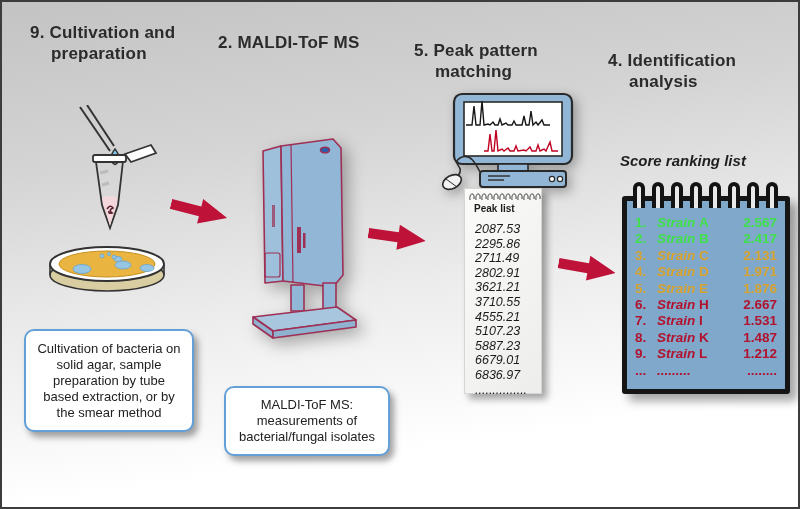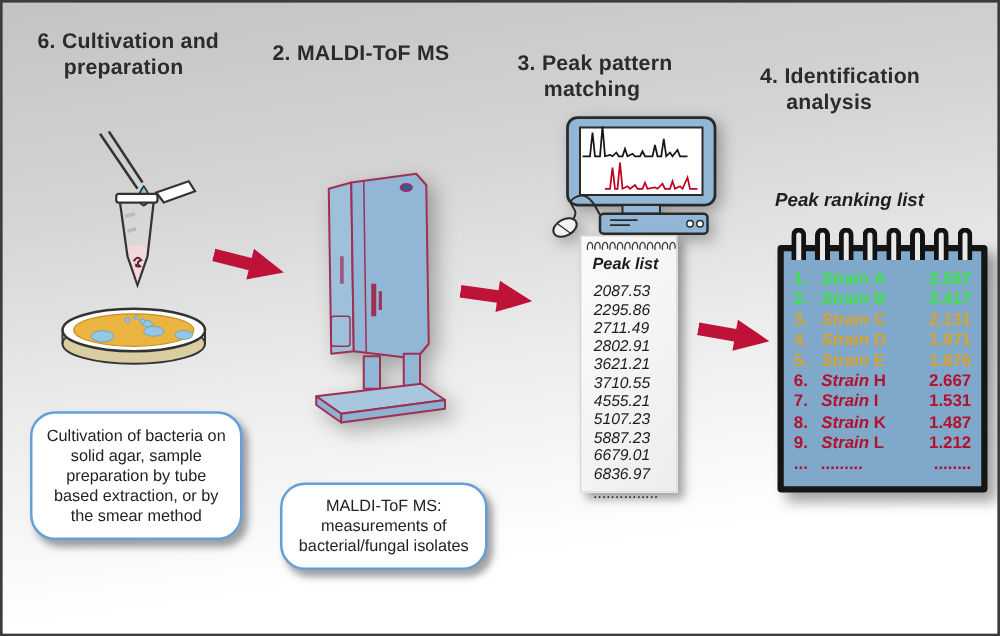--- a/index.html
+++ b/index.html
@@ -8,36 +8,36 @@
     border:2px solid #3c3c3c;overflow:hidden;
     background:linear-gradient(172deg,#c3c3c3 0%,#d4d4d4 28%,#ececec 55%,#ffffff 82%);
     font-family:"Liberation Sans",sans-serif;
   }
   .step-title{
     position:absolute;font-weight:bold;font-size:17px;line-height:21px;color:#2b2b2b;
     white-space:pre-line;padding-left:21px;text-indent:-21px;letter-spacing:.2px;
   }
   .callout{
     position:absolute;box-sizing:border-box;background:#fff;border:2px solid #64a0d8;
-    border-radius:20px;box-shadow:4px 5px 6px rgba(70,70,70,.5);
+    border-radius:10px;box-shadow:4px 5px 6px rgba(70,70,70,.5);
     font-size:13px;line-height:16px;color:#222;text-align:center;
     display:flex;align-items:center;justify-content:center;padding:14px 8px;
   }
   .arrow{
     position:absolute;width:58px;height:28px;background:#be1238;
     clip-path:polygon(0 32%,52% 32%,52% 5%,100% 50%,52% 95%,52% 68%,0 68%);
     filter:drop-shadow(3px 4px 3px rgba(0,0,0,.4));
   }
   
   #peak-paper{
     position:absolute;left:462px;top:186px;width:78px;height:206px;box-sizing:border-box;
     background:linear-gradient(120deg,#fbfbfa,#ededeb);box-shadow:5px 5px 7px rgba(0,0,0,.35);
     border:1px solid #d5d5d2;
   }
-  #peak-paper .title{font-weight:bold;font-style:italic;font-size:13px;color:#1c1c1c;padding:2px 0 0 9px;}
+  #peak-paper .title{font-weight:bold;font-size:10px;color:#1c1c1c;padding:2px 0 0 9px;}
   #peak-paper .vals{padding:8px 0 12px 10px;}
   #peak-paper .vals div{font-style:italic;font-size:12.5px;line-height:14.6px;color:#1c1c1c;}
   
   #notebook{
     position:absolute;left:620px;top:194px;width:168px;height:198px;box-sizing:border-box;
     background:#7fa8cb;border:5px solid #151515;border-radius:3px;
     box-shadow:7px 7px 10px rgba(0,0,0,.35);
   }
   .ring{
     position:absolute;top:-19px;width:12px;height:26px;box-sizing:border-box;
@@ -56,24 +56,24 @@
     position:absolute;left:618px;top:150px;width:180px;font-weight:bold;font-style:italic;
     font-size:15px;color:#1f1f1f;
   }
   .figure{position:absolute;}
 </style>
 </head>
 <body>
 
 <div id="canvas">
 
-  <div class="step-title" style="left:28px;top:20px;width:175px;">6. Cultivation and
+  <div class="step-title" style="left:28px;top:20px;width:175px;">9. Cultivation and
 preparation</div>
   <div class="step-title" style="left:216px;top:30px;width:190px;">2. MALDI-ToF MS</div>
-  <div class="step-title" style="left:412px;top:38px;width:170px;">3. Peak pattern
+  <div class="step-title" style="left:412px;top:38px;width:170px;">5. Peak pattern
 matching</div>
   <div class="step-title" style="left:606px;top:48px;width:180px;">4. Identification
 analysis</div>
 
   <svg class="figure" style="left:28px;top:103px;" width="150" height="200" viewBox="0 0 150 200">
 
     <g>
       <line x1="50" y1="2" x2="80" y2="46" stroke="#333" stroke-width="2"></line>
       <line x1="57" y1="0" x2="84" y2="41" stroke="#333" stroke-width="2"></line>
     </g>
@@ -157,21 +157,21 @@
       <div>3710.55</div>
       <div>4555.21</div>
       <div>5107.23</div>
       <div>5887.23</div>
       <div>6679.01</div>
       <div>6836.97</div>
       <div>...............</div>
     </div>
   </div>
 
-  <div id="score-heading">Peak ranking list</div>
+  <div id="score-heading">Score ranking list</div>
   <div id="notebook">
     <div class="ring" style="left:6px;"></div>
     <div class="ring" style="left:25px;"></div>
     <div class="ring" style="left:44px;"></div>
     <div class="ring" style="left:63px;"></div>
     <div class="ring" style="left:82px;"></div>
     <div class="ring" style="left:101px;"></div>
     <div class="ring" style="left:120px;"></div>
     <div class="ring" style="left:139px;"></div>
     <div id="score-rows">

